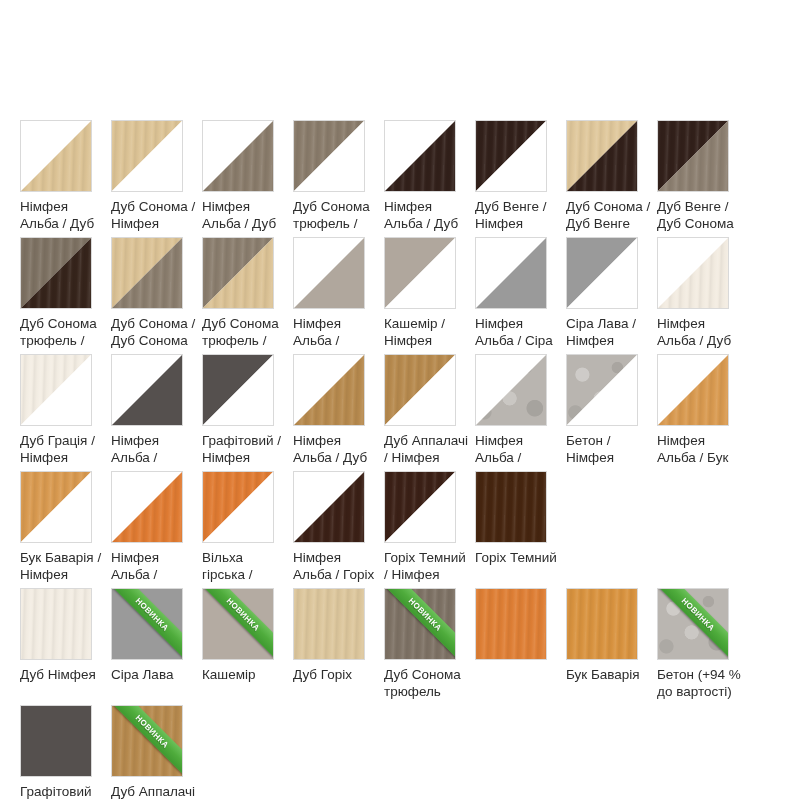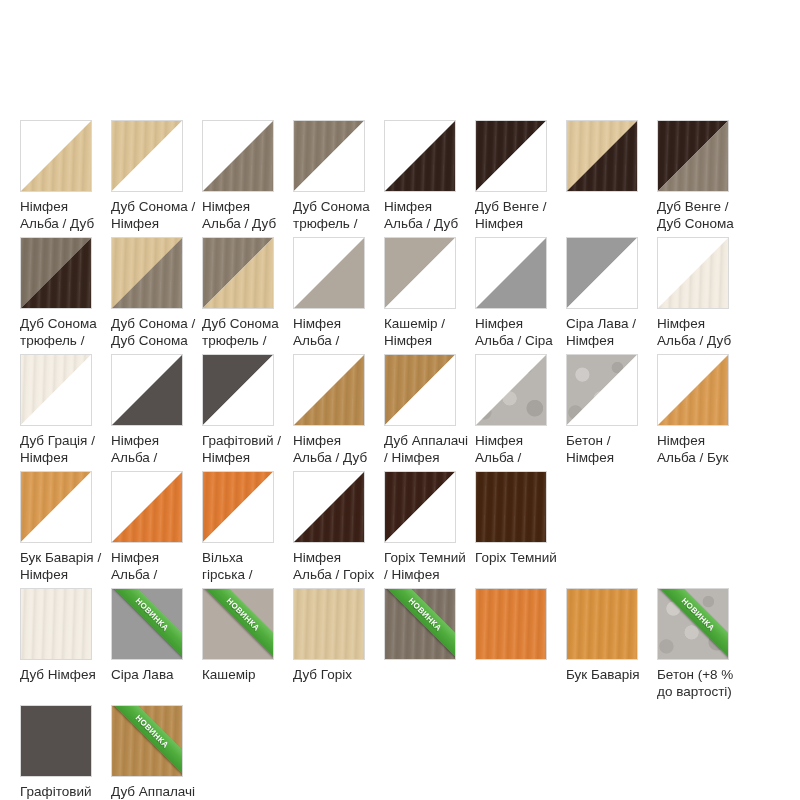--- a/index.html
+++ b/index.html
@@ -173,20 +173,21 @@
       </div>
       <div class="swatch-cell">
         <div class="swatch-box">
           <div class="half tl" style="background: rgb(224, 200, 156);">
             <div class="grain wood"></div>
           </div>
           <div class="half br" style="background: rgb(50, 32, 26);">
             <div class="grain wood"></div>
           </div>
         </div>
+        <div class="swatch-label">Дуб Сонома / Дуб Венге</div>
       </div>
       <div class="swatch-cell">
         <div class="swatch-box">
           <div class="half tl" style="background: rgb(50, 32, 26);">
             <div class="grain wood"></div>
           </div>
           <div class="half br" style="background: rgb(141, 128, 113);">
             <div class="grain wood"></div>
           </div>
         </div>
@@ -433,20 +434,21 @@
         <div class="swatch-box">
           <div class="half full" style="background: rgb(126, 114, 101);">
             <div class="grain wood"></div>
           </div>
           <div class="ribbon">
             <div class="band">
               <span>НОВИНКА</span>
             </div>
           </div>
         </div>
+        <div class="swatch-label">Дуб Сонома трюфель</div>
       </div>
       <div class="swatch-cell">
         <div class="swatch-box">
           <div class="half full" style="background: rgb(223, 127, 53);">
             <div class="grain wood"></div>
           </div>
         </div>
       </div>
       <div class="swatch-cell">
         <div class="swatch-box">
@@ -460,21 +462,21 @@
         <div class="swatch-box">
           <div class="half full" style="background: rgb(186, 182, 177);">
             <div class="grain stone"></div>
           </div>
           <div class="ribbon">
             <div class="band">
               <span>НОВИНКА</span>
             </div>
           </div>
         </div>
-        <div class="swatch-label">Бетон (+8 % до вартості)</div>
+        <div class="swatch-label">Бетон (+94 % до вартості)</div>
       </div>
     </div>
     <div class="grid-row">
       <div class="swatch-cell">
         <div class="swatch-box">
           <div class="half full" style="background: rgb(85, 80, 78);"></div>
         </div>
         <div class="swatch-label">Графітовий (+8 % до вартості)</div>
       </div>
       <div class="swatch-cell">

